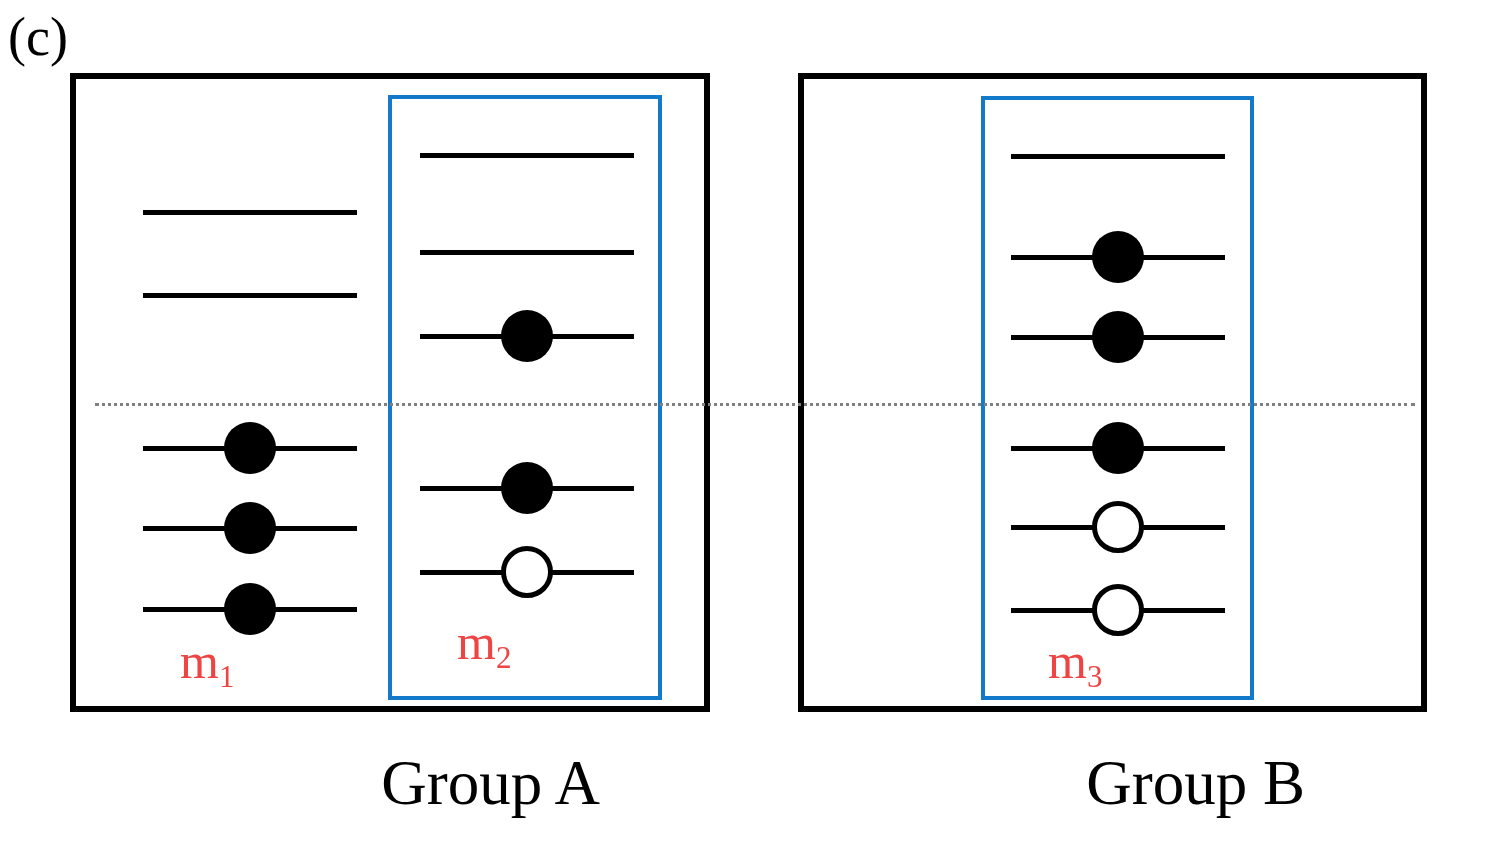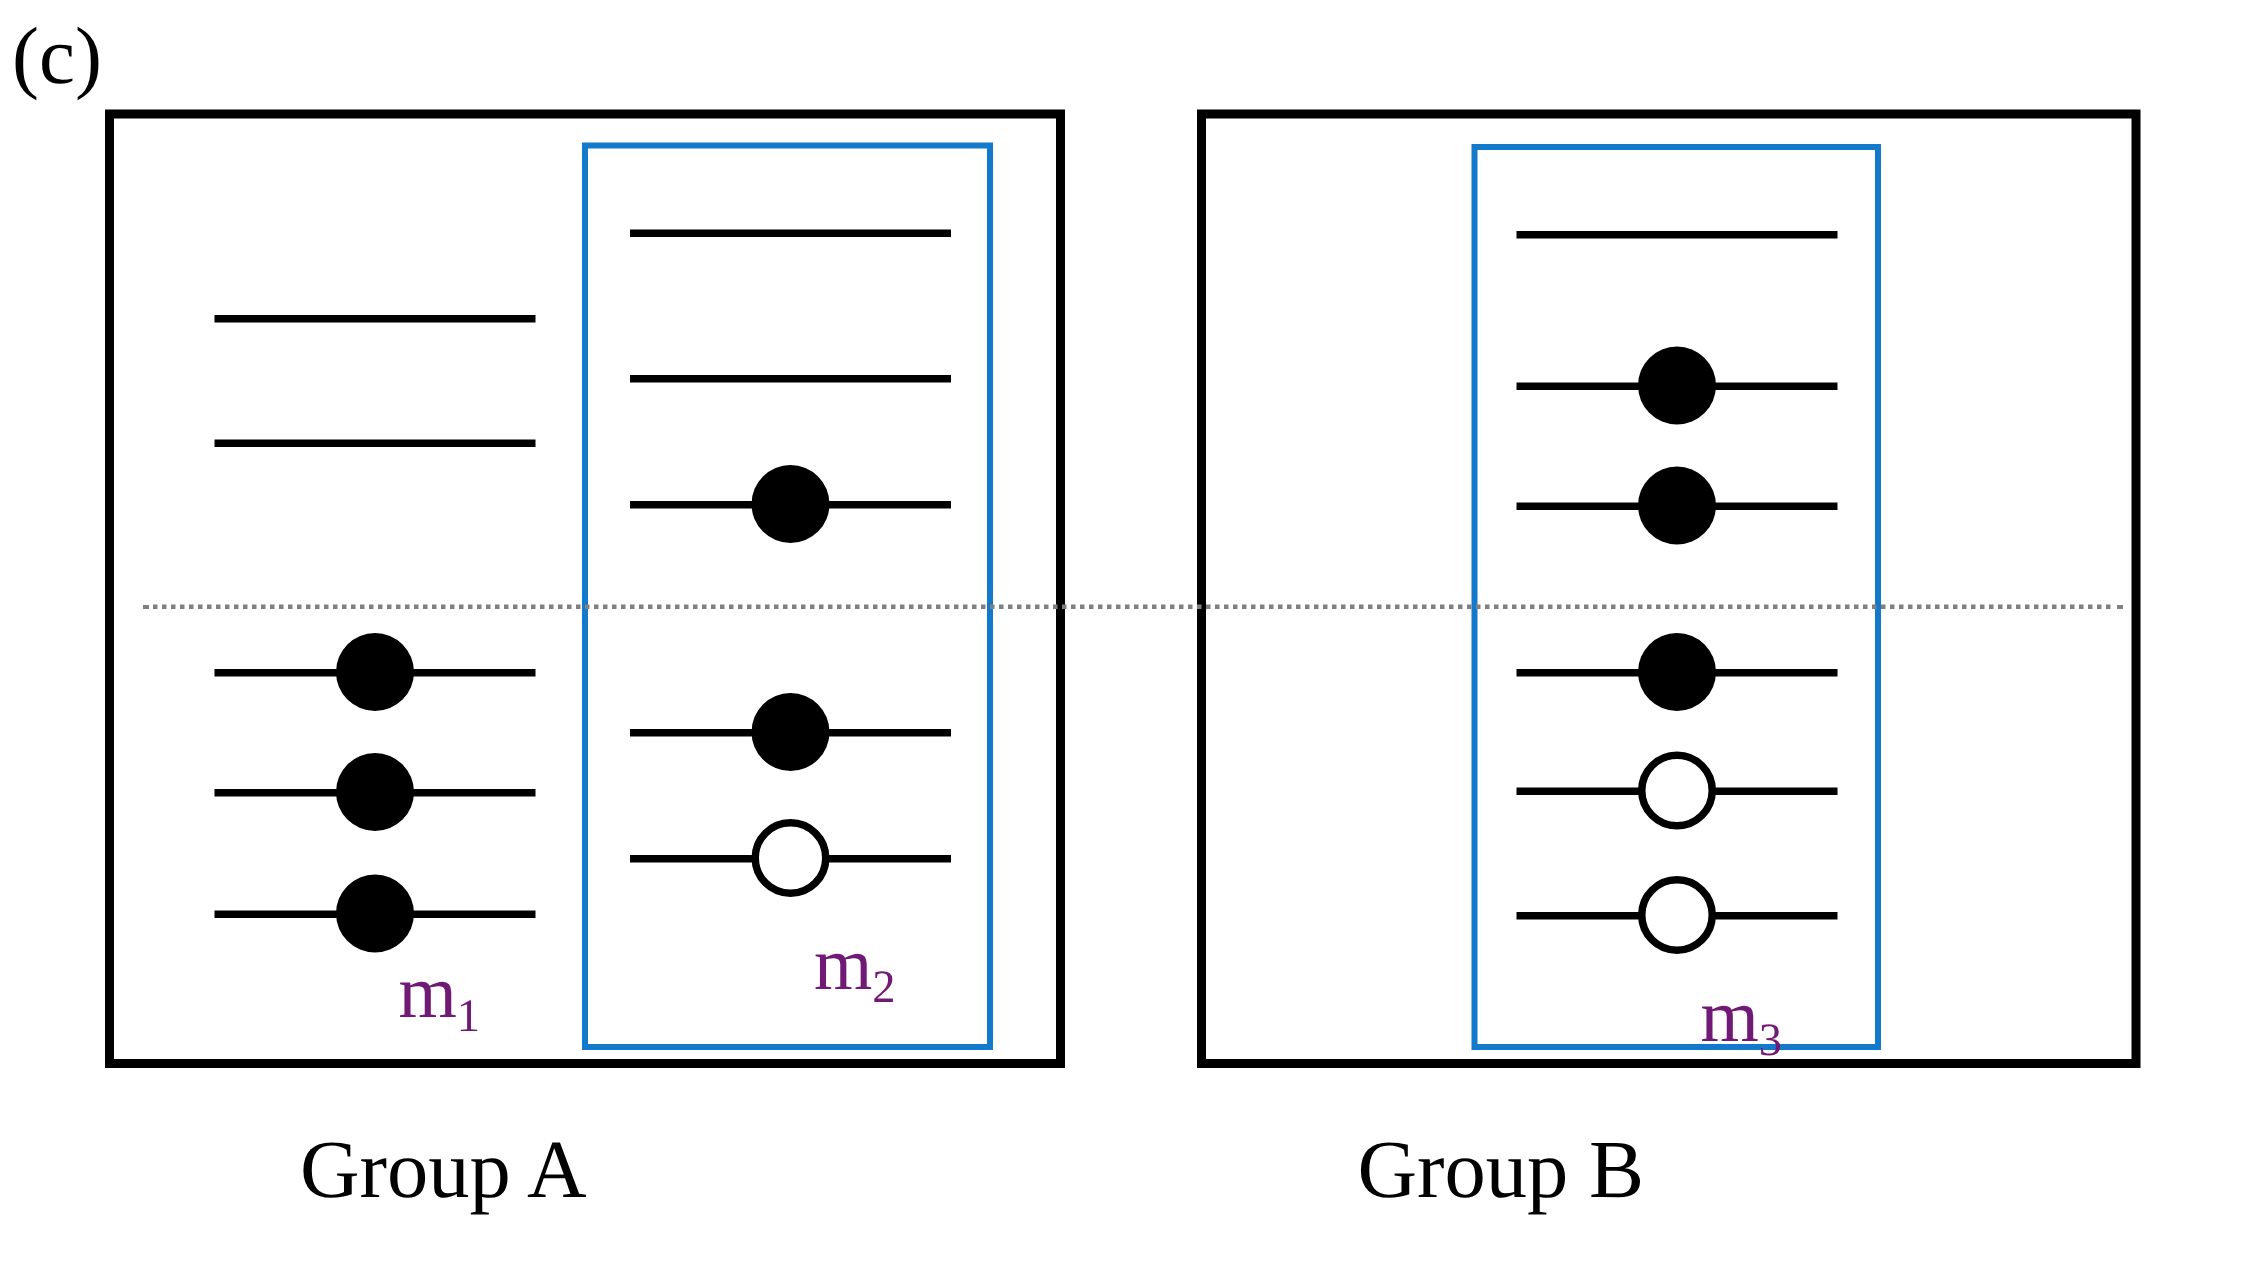--- a/index.html
+++ b/index.html
@@ -72,39 +72,39 @@
   .orb.empty {
     background: #ffffff;
     border: 5px solid #000000;
   }
 
   
   .col-label {
     position: absolute;
     font-size: 50px;
     line-height: 1;
-    color: #701a75;
+    color: #ef4444;
     white-space: nowrap;
-    text-align: right;
+    text-align: left;
   }
   .col-label sub {
     font-size: 0.62em;
     vertical-align: baseline;
     position: relative;
     top: 0.28em;
   }
 
   
   .group-caption {
     position: absolute;
-    font-size: 55px;
+    font-size: 63px;
     line-height: 1;
     color: #000;
     white-space: nowrap;
-    text-align: left;
+    text-align: right;
   }
 </style>
 </head>
 <body>
 
 <div id="canvas">
 
   <div class="fig-label" style="left:8px; top:10px;">(c)</div>
 
   <div id="diagram-root">
@@ -134,19 +134,19 @@
       <div class="level-line" style="left: 1011px; top: 255px; width: 214px;"></div>
       <div class="orb filled" style="left: 1092px; top: 231px; width: 52px; height: 52px;"></div>
       <div class="level-line" style="left: 1011px; top: 335px; width: 214px;"></div>
       <div class="orb filled" style="left: 1092px; top: 311px; width: 52px; height: 52px;"></div>
       <div class="level-line" style="left: 1011px; top: 446px; width: 214px;"></div>
       <div class="orb filled" style="left: 1092px; top: 422px; width: 52px; height: 52px;"></div>
       <div class="level-line" style="left: 1011px; top: 525px; width: 214px;"></div>
       <div class="orb empty" style="left: 1092px; top: 501px; width: 52px; height: 52px;"></div>
       <div class="level-line" style="left: 1011px; top: 608px; width: 214px;"></div>
       <div class="orb empty" style="left: 1092px; top: 584px; width: 52px; height: 52px;"></div>
-      <div class="col-label" style="left: 1048px; top: 636px; width: 140px; margin-top: 16px;"><span>m</span><sub>3</sub></div>
+      <div class="col-label" style="left: 1048px; top: 636px; width: 140px;"><span>m</span><sub>3</sub></div>
       <div class="fermi-line" style="left: 95px; top: 403px; width: 1320px; border-top-color: rgb(128, 128, 128);"></div>
       <div class="group-caption" style="left: 200px; top: 752px; width: 400px;">Group A</div>
       <div class="group-caption" style="left: 905px; top: 752px; width: 400px;">Group B</div>
     </div>
 
 </div>
 
 </body></html>

